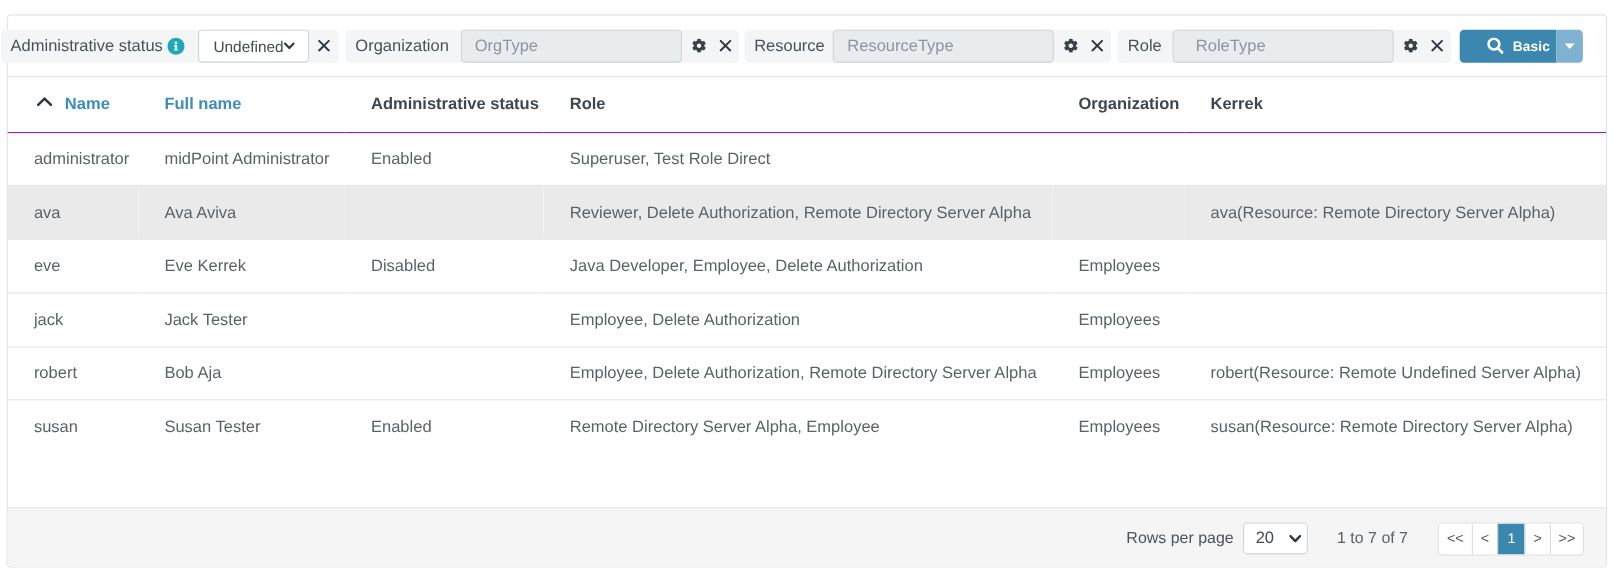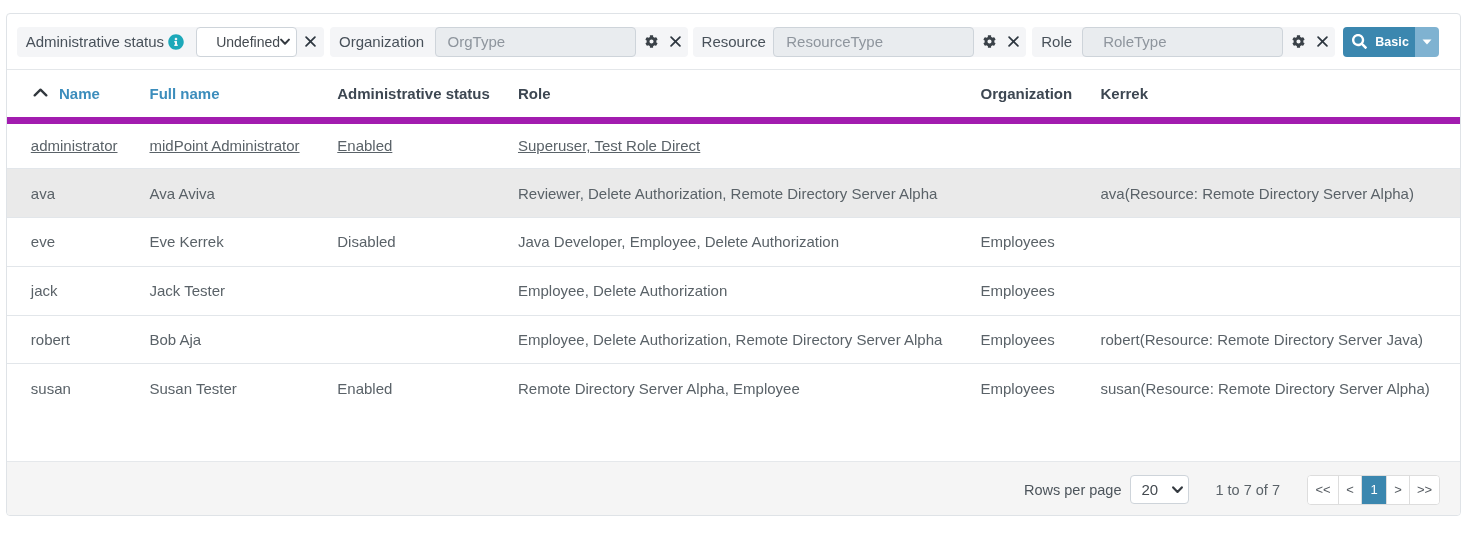--- a/index.html
+++ b/index.html
@@ -38,58 +38,58 @@
   }
   .filter-group {
     display: flex; align-items: center; height: 30px; background: var(--chip-bg);
     border-radius: 4px; padding: 0 7px 0 9px; margin-left: 6px;
   }
   .filter-label { color: var(--label-text); white-space: nowrap; }
   [data-name=filter-admin-status] { padding-right: 8px; }
   [data-name=filter-resource] { margin-left: 5px; }
   .info-icon { display: inline-flex; margin-left: 4px; }
   .fake-select {
-    display: inline-flex; align-items: center; justify-content: flex-end;
+    display: inline-flex; align-items: center; justify-content: flex-start;
     height: 30px; background: #fff; border: 1px solid var(--input-border);
     border-radius: 4px; padding: 0 6px 0 13px; color: #444a50;
   }
   .filter-group .fake-select { margin-left: 12px; width: 101px; font-size: 14px; }
   .fake-select + .x-btn { margin-left: 8px; }
   .fake-input {
     display: inline-flex; align-items: center; height: 30px; background: var(--input-bg);
     border: 1px solid var(--input-border); border-radius: 4px; padding: 0 12px;
     color: var(--placeholder); width: 201px;
   }
   [data-name=organization-input] { margin-left: 10.5px; }
   [data-name=resource-input] { margin-left: 7.5px; }
   [data-name=role-input] { margin-left: 10px; padding-left: 20px; }
   .icon-btn { display: inline-flex; align-items: center; justify-content: center; margin-left: 9px; cursor: pointer; }
   .x-btn { margin-left: 12px; }
 
   
   .search-split { display: inline-flex; height: 30px; margin-left: 8px; }
   .search-main {
     display: inline-flex; align-items: center; background: var(--accent); color: #fff;
-    border: none; border-radius: 4px 0 0 4px; padding: 0 6px 0 9px; font-size: 12.5px;
+    border: none; border-radius: 4px 0 0 4px; padding: 0 6px 0 25px; font-size: 12.5px;
     font-family: inherit; cursor: pointer;
   }
   .search-main .btn-label { margin-left: 8px; font-weight: bold; letter-spacing: 0.1px; }
   .search-caret {
     display: inline-flex; align-items: center; justify-content: center; width: 24px;
     background: var(--accent-light); border: none; border-radius: 0 4px 4px 0; cursor: pointer;
   }
 
   
   table { width: 100%; border-collapse: collapse; table-layout: fixed; }
   col.c1 { width: 118.7px; } col.c2 { width: 187.8px; } col.c3 { width: 180.7px; }
   col.c4 { width: 462.5px; } col.c5 { width: 120px; } col.c6 { width: auto; }
   th, td { text-align: left; font-weight: normal; padding: 0 8px 0 23.8px; white-space: nowrap; overflow: hidden; }
   thead tr { height: 50px; }
   tbody tr { height: 48.8px; border-top: 1px solid var(--row-border); }
-  tbody tr:first-child { border-top: 7px solid #a21caf; text-decoration: underline; }
+  tbody tr:first-child { border-top: 1px solid #a21caf; }
   th { color: var(--header-text); font-weight: bold; }
   th .col-link { color: var(--link); text-decoration: none; font-weight: bold; cursor: pointer; }
   .sort-icon { display: inline-block; vertical-align: 2px; margin: 0 7px 0 2px; }
   td { color: var(--cell-text); }
   tr.selected { background: var(--selected-row); }
 
   
   .card-footer {
     position: absolute; left: 0; right: 0; bottom: 0; height: 54px;
     background: var(--footer-bg); border-radius: 0 0 4px 4px; border-top: 1px solid #e5e8eb;
@@ -267,21 +267,21 @@
           <td data-name="cell-role">Employee, Delete Authorization</td>
           <td data-name="cell-organization">Employees</td>
           <td data-name="cell-account"></td>
         </tr>
         <tr data-name="table-row">
           <td data-name="cell-name">robert</td>
           <td data-name="cell-full-name">Bob Aja</td>
           <td data-name="cell-administrative-status"></td>
           <td data-name="cell-role">Employee, Delete Authorization, Remote Directory Server Alpha</td>
           <td data-name="cell-organization">Employees</td>
-          <td data-name="cell-account">robert(Resource: Remote Directory Server Java)</td>
+          <td data-name="cell-account">robert(Resource: Remote Undefined Server Alpha)</td>
         </tr>
         <tr data-name="table-row">
           <td data-name="cell-name">susan</td>
           <td data-name="cell-full-name">Susan Tester</td>
           <td data-name="cell-administrative-status">Enabled</td>
           <td data-name="cell-role">Remote Directory Server Alpha, Employee</td>
           <td data-name="cell-organization">Employees</td>
           <td data-name="cell-account">susan(Resource: Remote Directory Server Alpha)</td>
         </tr>
       </tbody>

